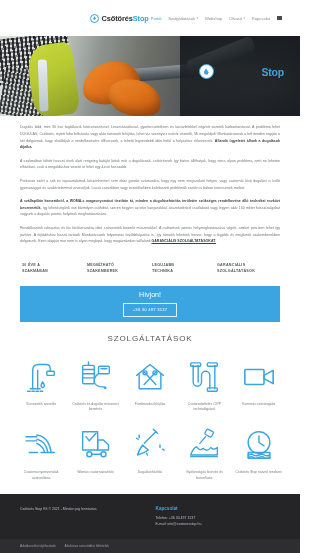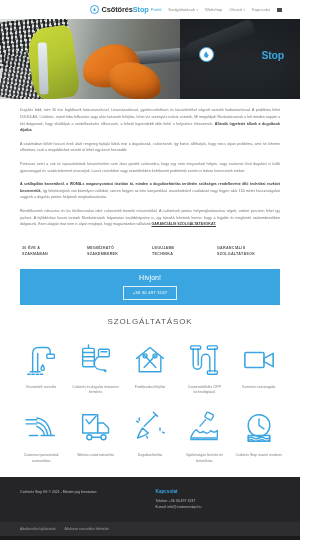--- a/index.html
+++ b/index.html
@@ -6,21 +6,21 @@
   html, body {
     width: 300px; height: 553px;
     font-family: "Liberation Sans", sans-serif;
     background: #ffffff;
     overflow: hidden;
   }
   .page { width: 300px; height: 553px; position: relative; background: #fff; }
 
   
   .header {
-    height: 19px; background: #ffffff;
+    height: 36px; background: #ffffff;
     display: flex; align-items: center;
     padding: 0 10px;
     position: relative; z-index: 5;
   }
   .brand { display: flex; align-items: center; gap: 2.5px; margin-left: 80px; }
   .brand-mark {
     width: 9px; height: 9px; border-radius: 50%;
     background: #ffffff; border: 1.2px solid #3aa5e0;
     display: flex; align-items: center; justify-content: center;
     position: relative;

